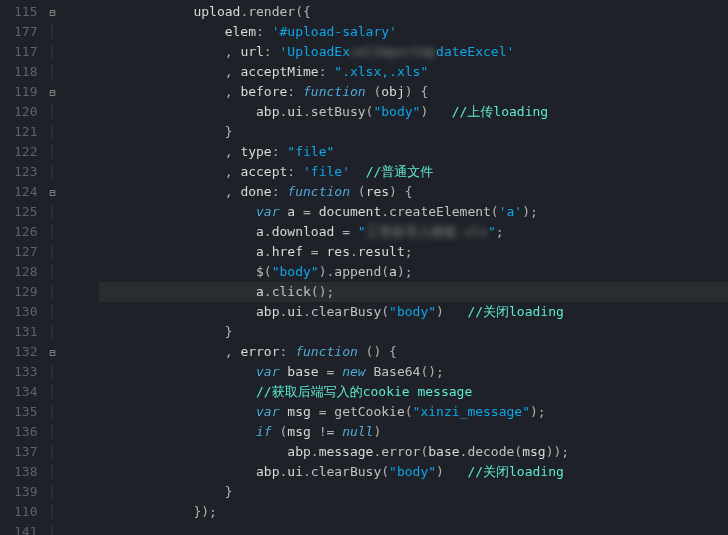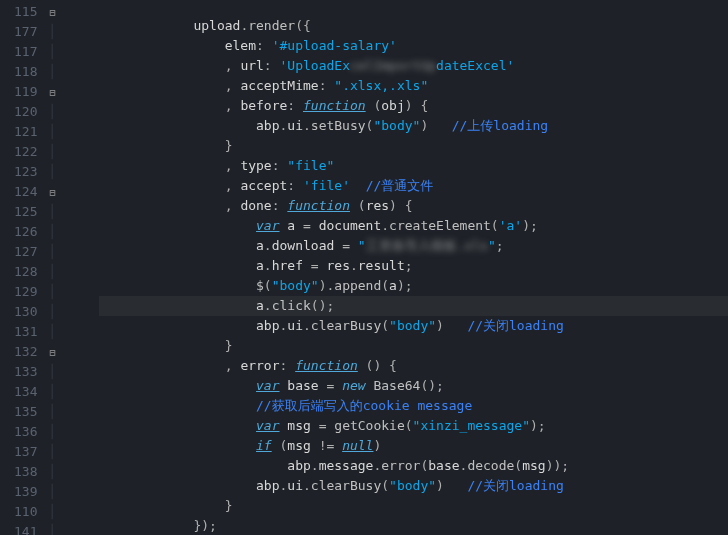--- a/index.html
+++ b/index.html
@@ -29,38 +29,38 @@
       color: #5a6270;
       padding: 0 8px 0 14px;
     }
     .fold-col {
       width: 14px;
       color: #888;
       text-align: center;
     }
     .code {
       flex: 1;
-      padding-top: 16px;
+      padding-top: 2px;
       white-space: pre;
       position: relative;
     }
     .ln { height: 20px; }
     .line { height: 20px; position: relative; }
     .hl {
       position: absolute;
       left: 0; right: 0;
       height: 20px;
       background: rgba(255,255,255,0.05);
       pointer-events: none;
     }
     .k-def { color: #d8d8d8; }
-    .k-keyword { color: #4fa8d8; font-style: italic; text-decoration: underline; }
+    .k-keyword { color: #4fa8d8; font-style: italic; }
     .k-string { color: #0ea5e9; }
     .k-method { color: #c0c0c0; }
-    .k-comment { color: #3b82f6; }
+    .k-comment { color: #5eead4; }
     .k-punct { color: #b0b0b0; }
     .k-new { color: #4fa8d8; font-style: italic; margin-top: 16px; }
     .fold-mark { color: #999; font-size: 10px; }
     .blur { filter: blur(3px); color: #888; }
   </style>
 </head>
 <body>
 
 <div class="editor">
   <div class="gutter">

